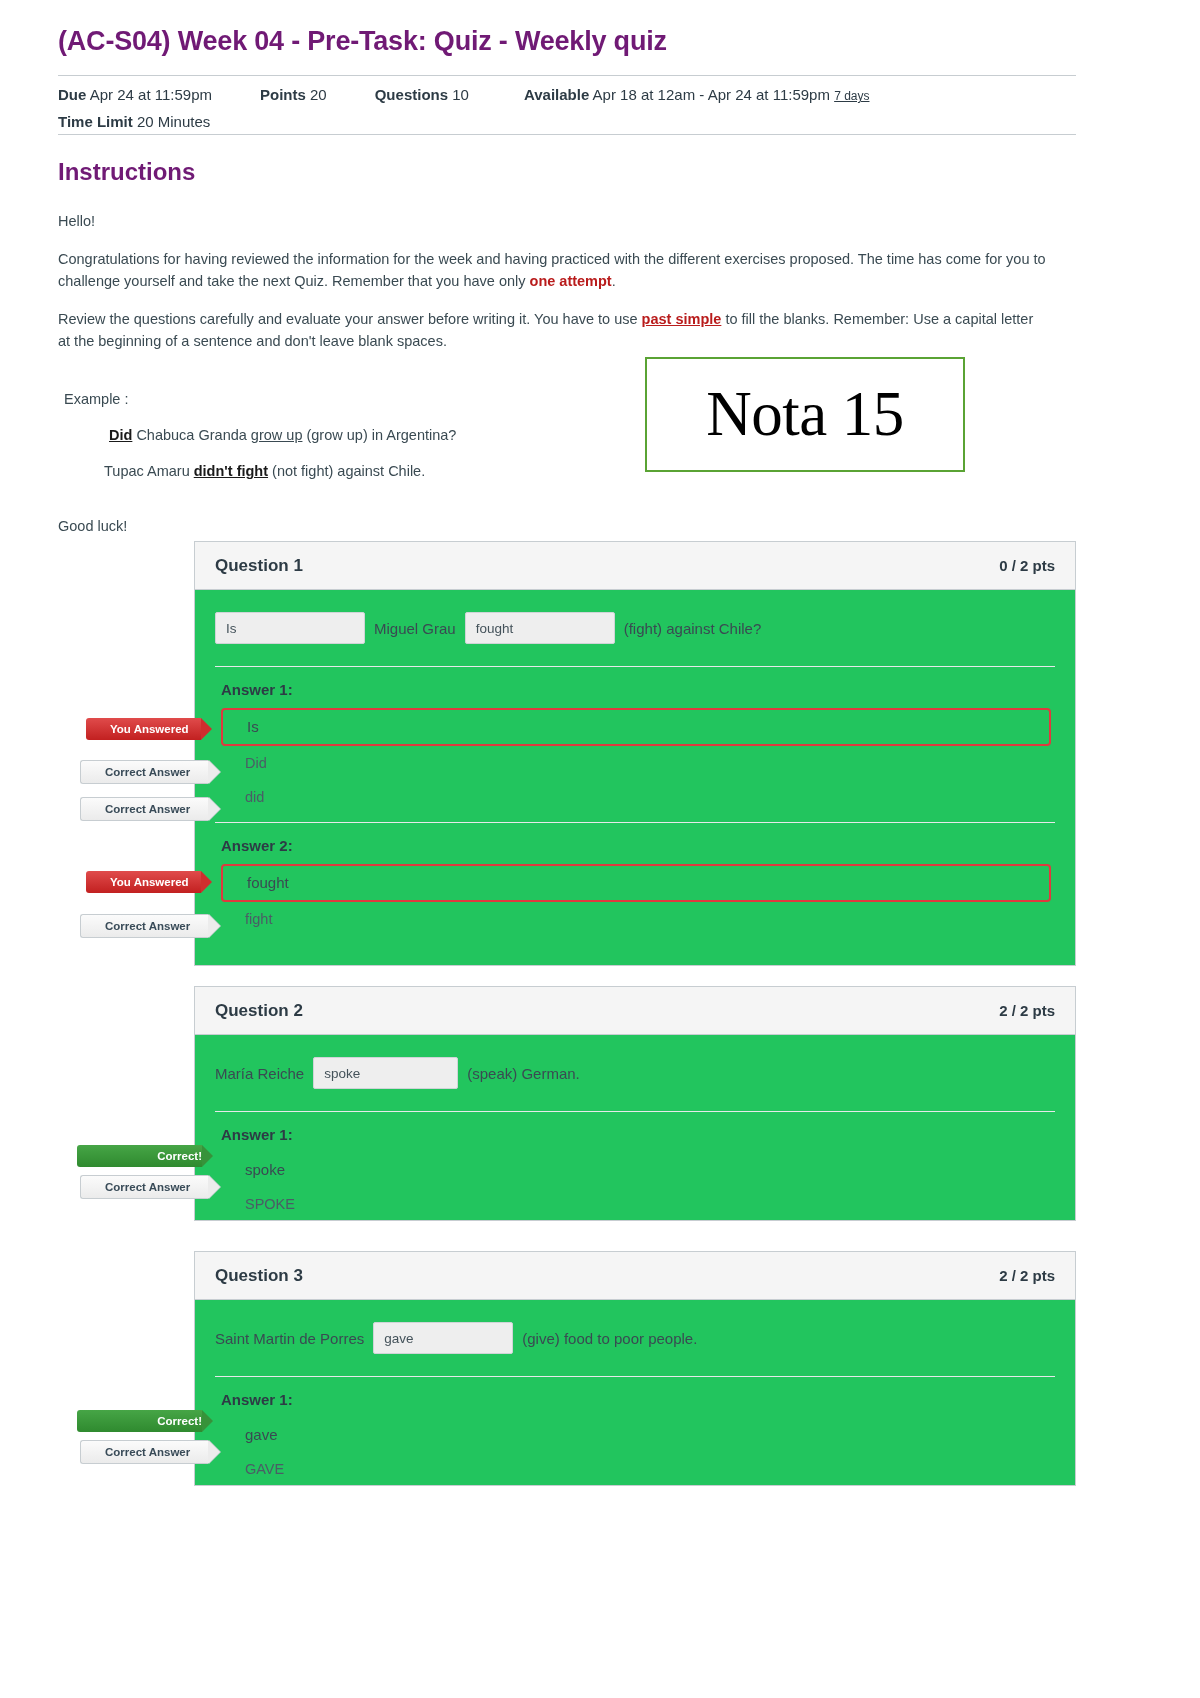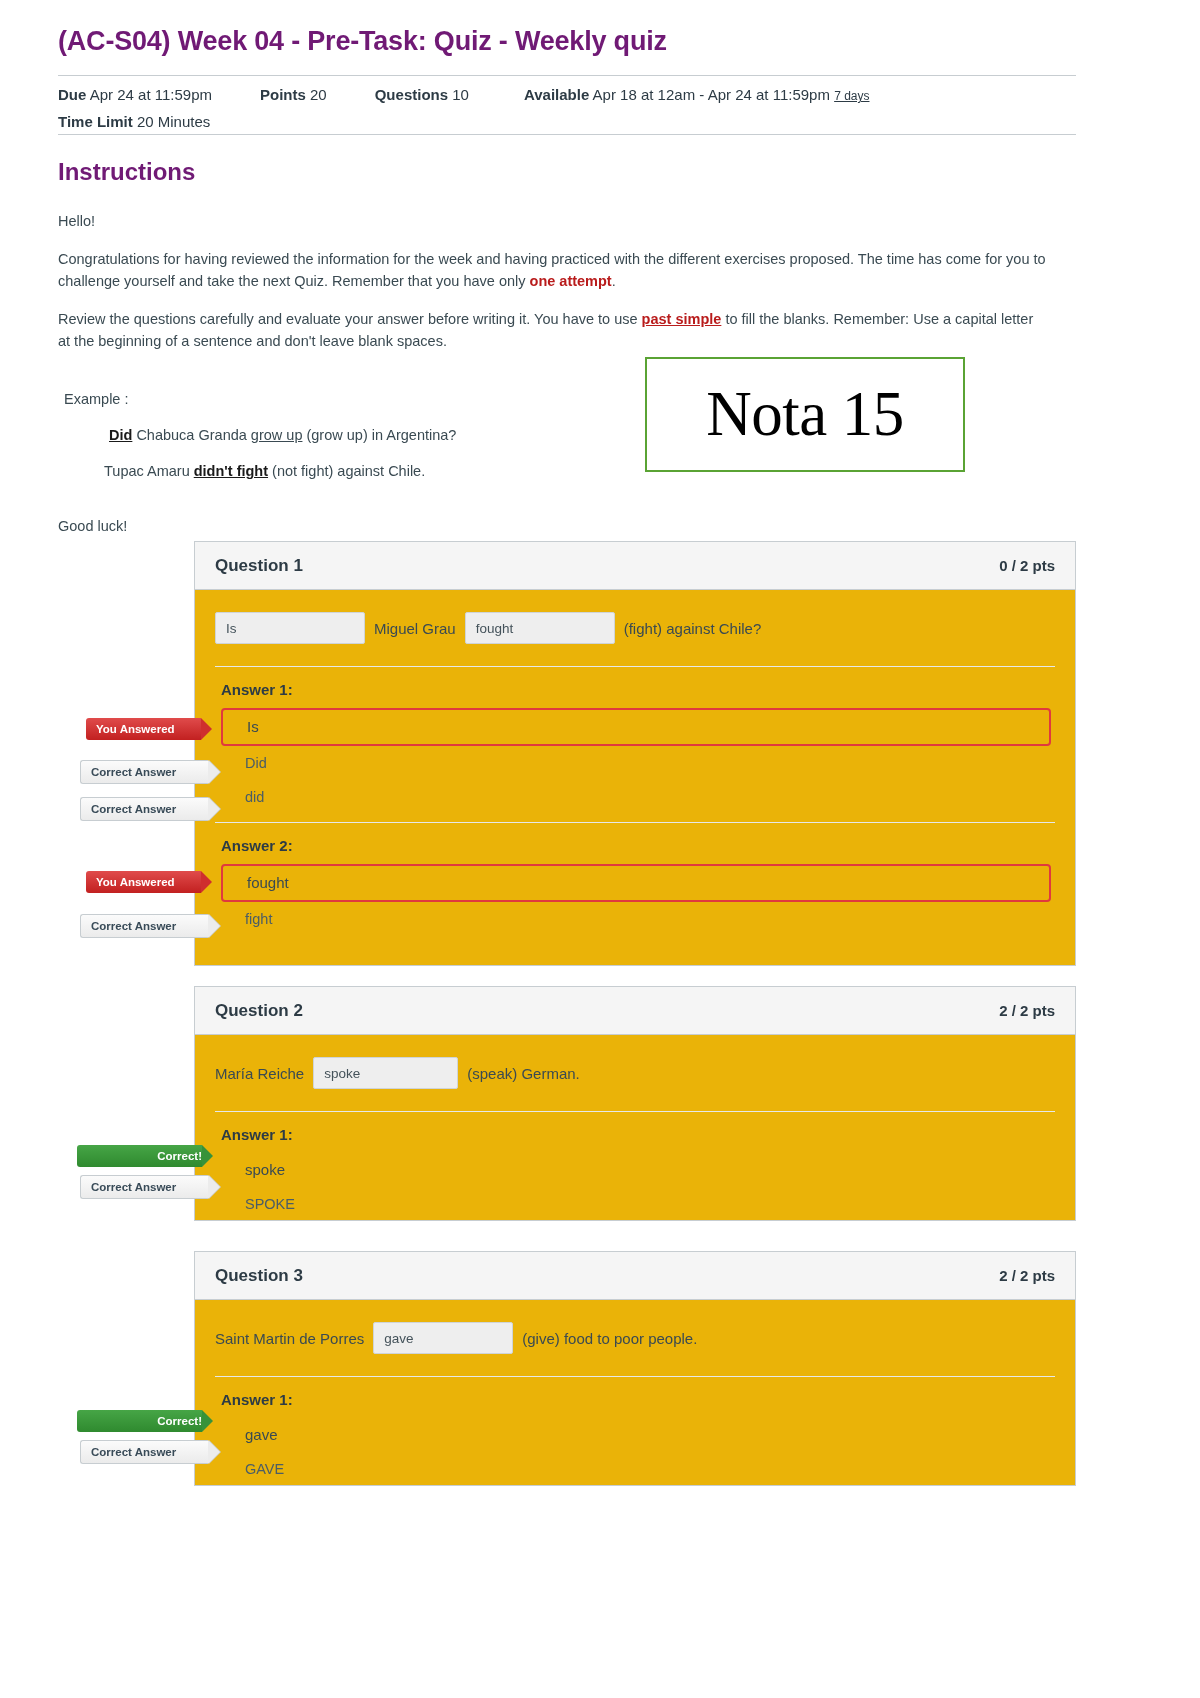--- a/index.html
+++ b/index.html
@@ -76,21 +76,21 @@
   }
   .nota-text{
     font-size:63px; color:#000000; font-weight:normal;
     font-family:Liberation Serif, serif;
     letter-spacing:-0.5px;
   }
 
   
   .qcard{
     position:absolute; left:194px; width:882px;
-    border:1px solid #c7cdd1; background:#eab308;
+    border:1px solid #c7cdd1; background:#22c55e;
   }
   .qhead{
     height:48px; background:#f5f5f5; border-bottom:1px solid #c7cdd1;
     display:flex; align-items:center; justify-content:space-between;
     padding:0 20px 0 20px;
   }
   .qhead-name{ font-size:17px; font-weight:bold; color:#2d3b45; }
   .qhead-pts{ font-size:15px; font-weight:bold; color:#2d3b45; }
 
   .qbody{ padding:22px 20px 18px 20px; }
@@ -133,21 +133,21 @@
     height:38px; line-height:34px;
     font-size:15px; color:#3a4a52; padding-left:24px;
   }
 
   
   .badge{
     position:absolute; height:22px;
     display:flex; align-items:center;
     font-size:11.5px; font-weight:bold;
     white-space:nowrap;
-    padding-left:10px; padding-right:14px;
+    padding-left:24px; padding-right:14px;
   }
   .badge .tip{
     position:absolute; right:-11px; top:0;
     width:0; height:0;
     border-top:11px solid transparent;
     border-bottom:11px solid transparent;
   }
   .badge-answered{
     background:linear-gradient(180deg,#e04b4b 0%,#c22020 100%);
     color:#ffffff;

